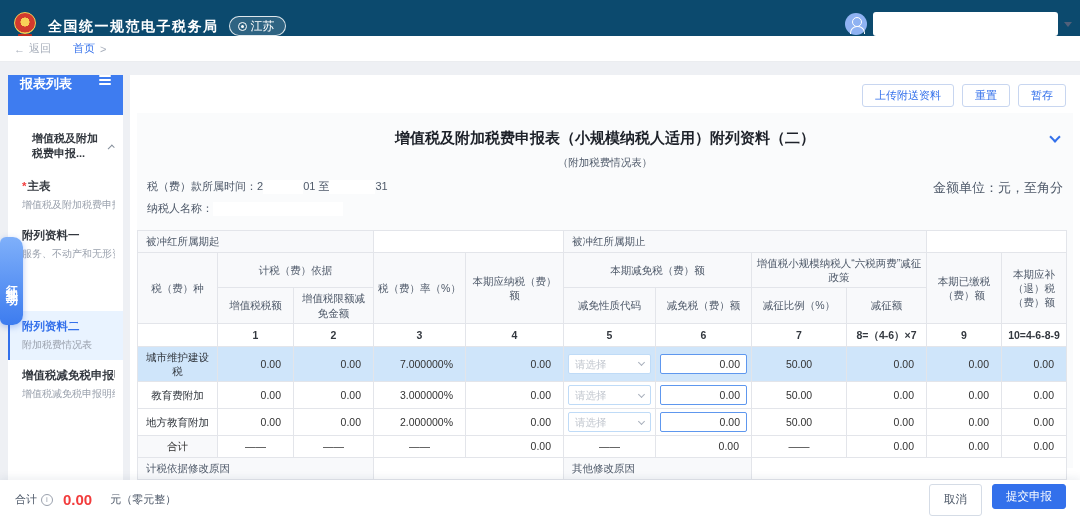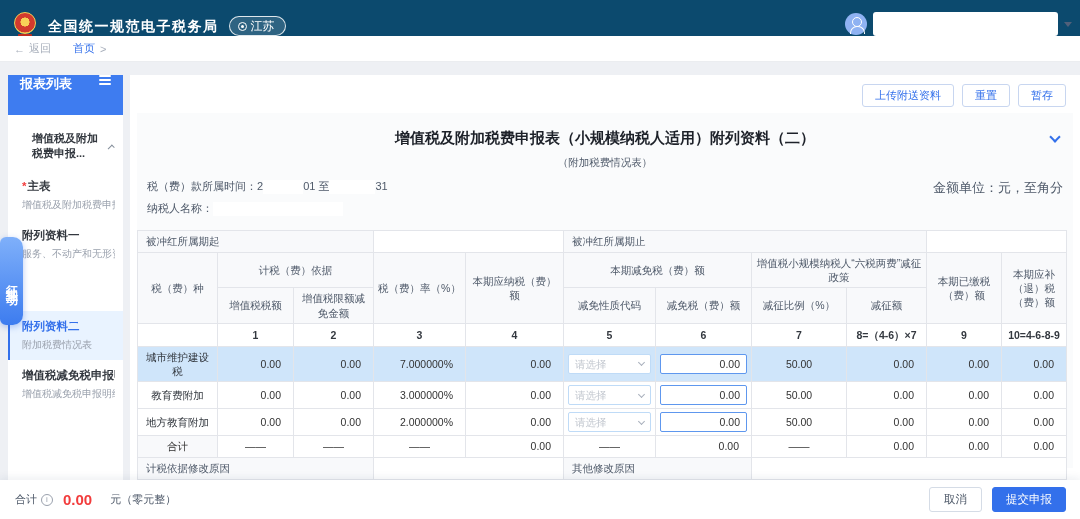--- a/index.html
+++ b/index.html
@@ -87,21 +87,21 @@
   .sel .chev { border-color:#A9B0BC; width:5px; height:5px; }
   input.amt { width:100%; height:20px; border:1px solid #5E97EE; border-radius:2px; font-size:10.5px; color:#333; text-align:right; padding:0 6px; font-family:inherit; background:#fff; outline:none; }
 
   
   .bottombar { position:absolute; left:0; bottom:0; width:1080px; height:39px; background:#fff; box-shadow:0 -2px 8px rgba(31,50,88,.08); display:flex; align-items:center; }
   .sum-label { font-size:11px; color:#4E5969; margin-left:15px; }
   .info-i { width:12px; height:12px; border:1px solid #9AA1AD; border-radius:50%; color:#9AA1AD; font-size:8px; line-height:10px; text-align:center; display:inline-block; margin-left:4px; font-style:normal; }
   .sum-value { font-size:15px; font-weight:700; color:#F23C3C; margin-left:10px; }
   .sum-unit { font-size:11px; color:#4E5969; margin-left:18px; }
   .bb-btns { margin-left:auto; margin-right:14px; display:flex; gap:10px; }
-  .btn-cancel { height:25px; padding:0 14px; background:#fff; border:1px solid #D5DCE6; border-radius:3px; color:#4E5969; font-size:11.5px; cursor:pointer; font-family:inherit; }
+  .btn-cancel { height:32px; padding:0 14px; background:#fff; border:1px solid #D5DCE6; border-radius:3px; color:#4E5969; font-size:11.5px; cursor:pointer; font-family:inherit; }
   .btn-submit { height:25px; padding:0 13px; background:#3370EB; border:1px solid #3370EB; border-radius:3px; color:#fff; font-size:11.5px; cursor:pointer; font-family:inherit; }
 </style>
 </head>
 <body>
 
 <div id="app">
 
   <div class="topbar">
     <div class="emblem">
         <div class="disc"></div>

